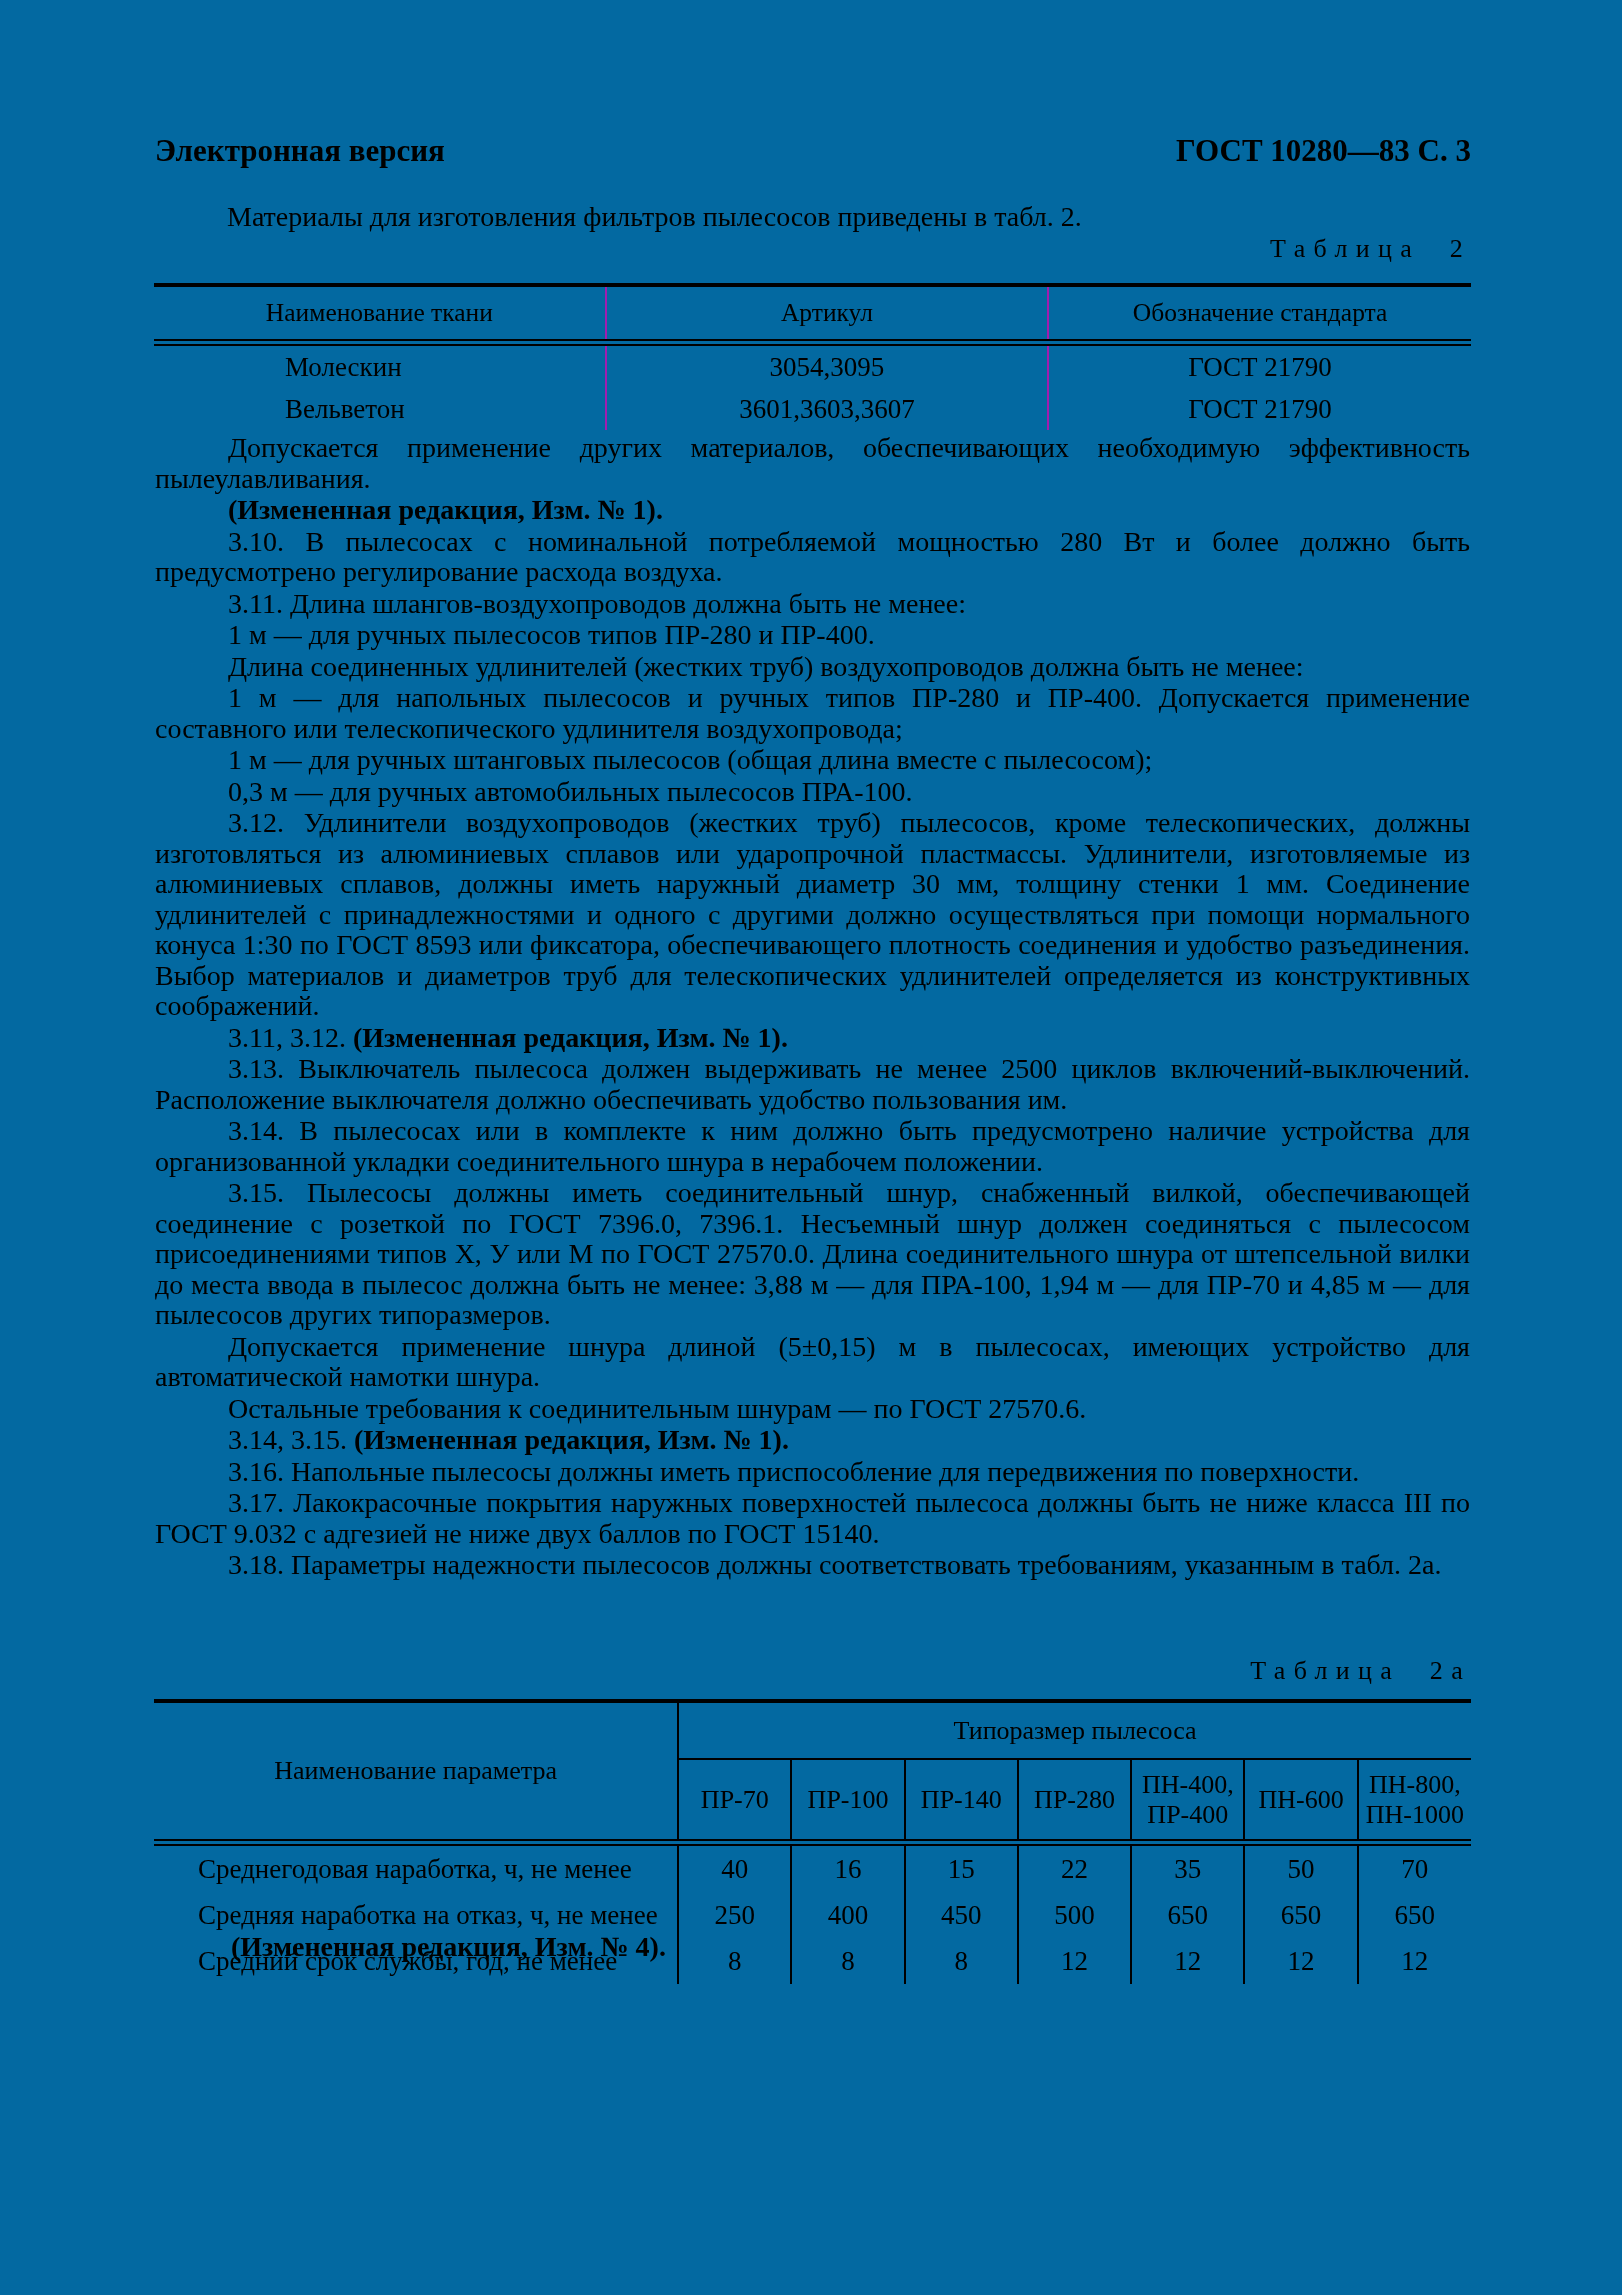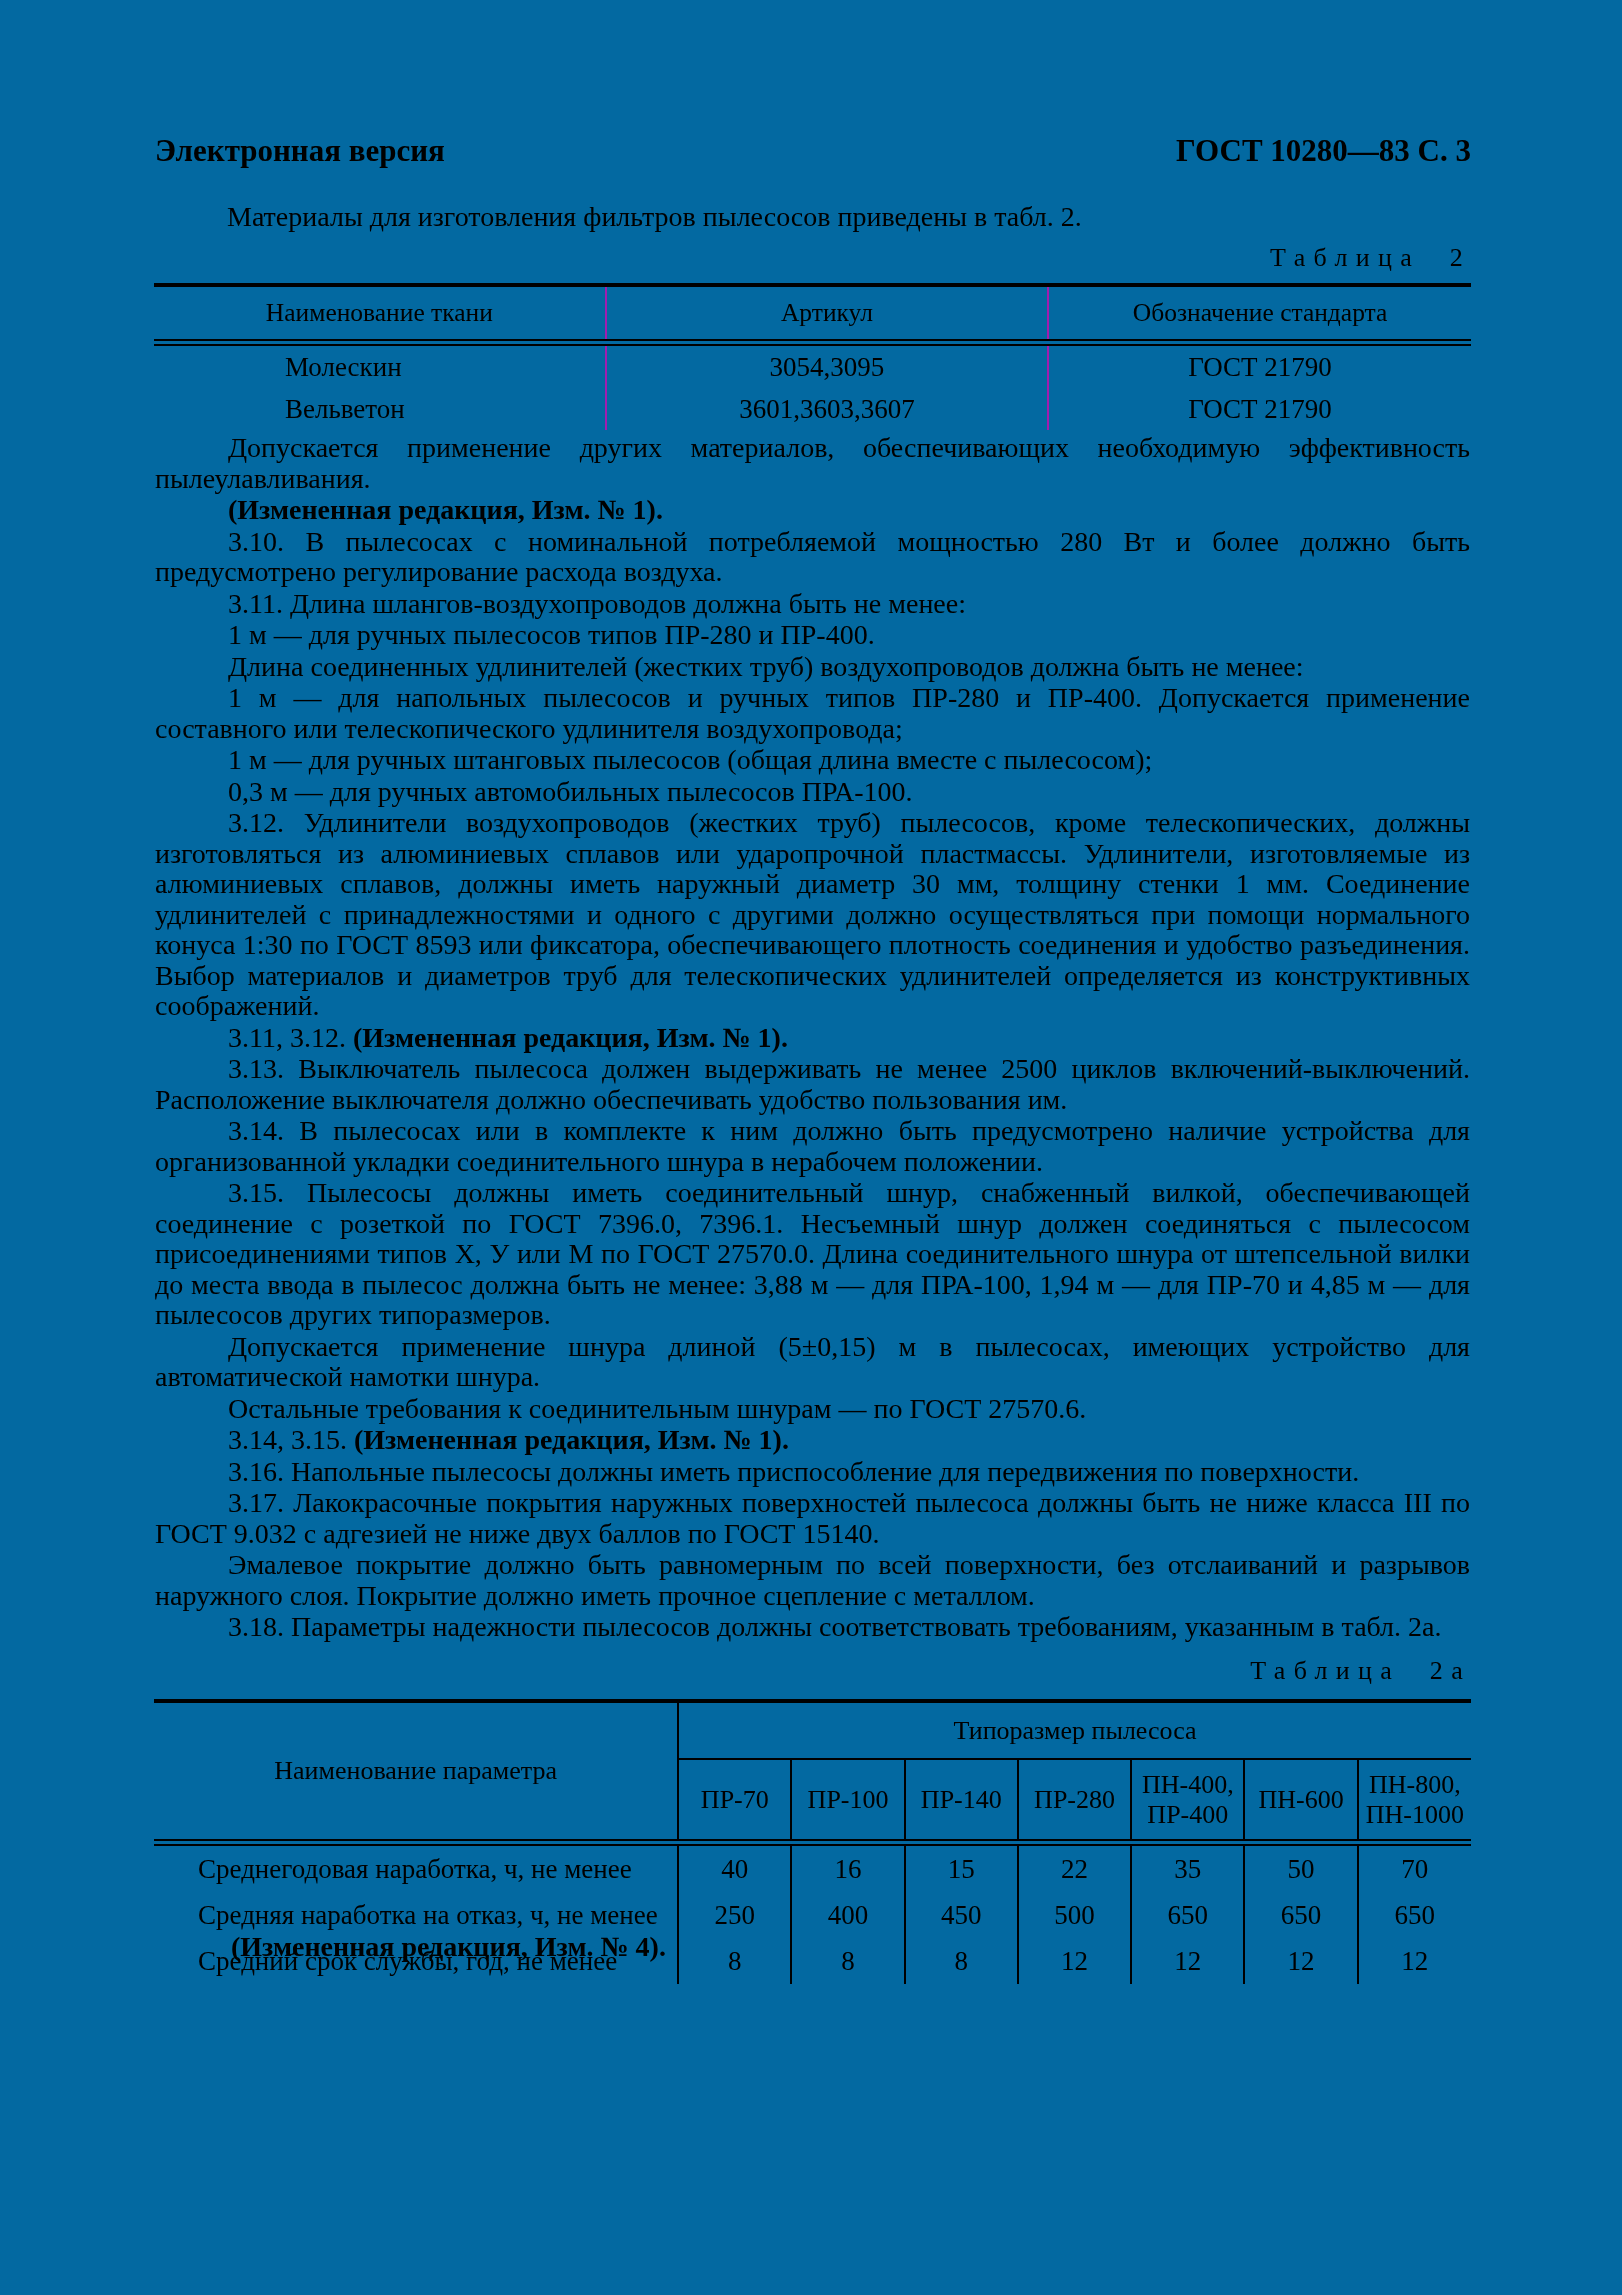--- a/index.html
+++ b/index.html
@@ -24,21 +24,21 @@
     position: absolute;
     top: 200px; left: 154px; width: 1317px;
     font-size: 28px; line-height: 33px;
     text-indent: 73px; margin: 0; text-align: justify;
   }
   
   .tbl-label {
     position: absolute; right: 151px;
     font-size: 26px; letter-spacing: 0.32em; white-space: pre;
   }
-  .tbl-label.t2  { top: 243px; }
+  .tbl-label.t2  { top: 234px; }
   .tbl-label.t2a { top: 1656px; }
   
   table { border-collapse: collapse; table-layout: fixed; }
   .table2 {
     position: absolute; top: 283px; left: 154px; width: 1317px;
     border-top: 4.6px solid #000; font-size: 27px;
   }
   .table2 th {
     font-weight: normal; font-size: 25.5px;
     height: 52px; vertical-align: middle; text-align: center;
@@ -137,21 +137,20 @@
       <p><span>3.12. Удлинители воздухопроводов (жестких труб) пылесосов, кроме телескопических, должны изготовляться из алюминиевых сплавов или ударопрочной пластмассы. Удлинители, изготовляемые из алюминиевых сплавов, должны иметь наружный диаметр 30 мм, толщину стенки 1 мм. Соединение удлинителей с принадлежностями и одного с другими должно осуществляться при помощи нормального конуса 1:30 по ГОСТ 8593 или фиксатора, обеспечивающего плотность соединения и удобство разъединения. Выбор материалов и диаметров труб для телескопических удлинителей определяется из конструктивных соображений.</span></p>
       <p><span>3.11, 3.12. </span><b>(Измененная редакция, Изм. № 1).</b></p>
       <p><span>3.13. Выключатель пылесоса должен выдерживать не менее 2500 циклов включений-выключений. Расположение выключателя должно обеспечивать удобство пользования им.</span></p>
       <p><span>3.14. В пылесосах или в комплекте к ним должно быть предусмотрено наличие устройства для организованной укладки соединительного шнура в нерабочем положении.</span></p>
       <p><span>3.15. Пылесосы должны иметь соединительный шнур, снабженный вилкой, обеспечивающей соединение с розеткой по ГОСТ 7396.0, 7396.1. Несъемный шнур должен соединяться с пылесосом присоединениями типов Х, У или М по ГОСТ 27570.0. Длина соединительного шнура от штепсельной вилки до места ввода в пылесос должна быть не менее: 3,88 м — для ПРА-100, 1,94 м — для ПР-70 и 4,85 м — для пылесосов других типоразмеров.</span></p>
       <p><span>Допускается применение шнура длиной (5±0,15) м в пылесосах, имеющих устройство для автоматической намотки шнура.</span></p>
       <p><span>Остальные требования к соединительным шнурам — по ГОСТ 27570.6.</span></p>
       <p><span>3.14, 3.15. </span><b>(Измененная редакция, Изм. № 1).</b></p>
       <p><span>3.16. Напольные пылесосы должны иметь приспособление для передвижения по поверхности.</span></p>
       <p><span>3.17. Лакокрасочные покрытия наружных поверхностей пылесоса должны быть не ниже класса III по ГОСТ 9.032 с адгезией не ниже двух баллов по ГОСТ 15140.</span></p>
-      <p><span>Эмалевое покрытие должно быть равномерным по всей поверхности, без отслаиваний и разрывов наружного слоя. Покрытие должно иметь прочное сцепление с металлом.</span></p>
       <p><span>3.18. Параметры надежности пылесосов должны соответствовать требованиям, указанным в табл. 2а.</span></p>
     </div>
 
   <div class="tbl-label t2a">Таблица  2а</div>
 
   <table class="table2a">
     <colgroup>
       <col style="width:39.8%">
       <col style="width:8.6%">
         <col style="width:8.6%">

